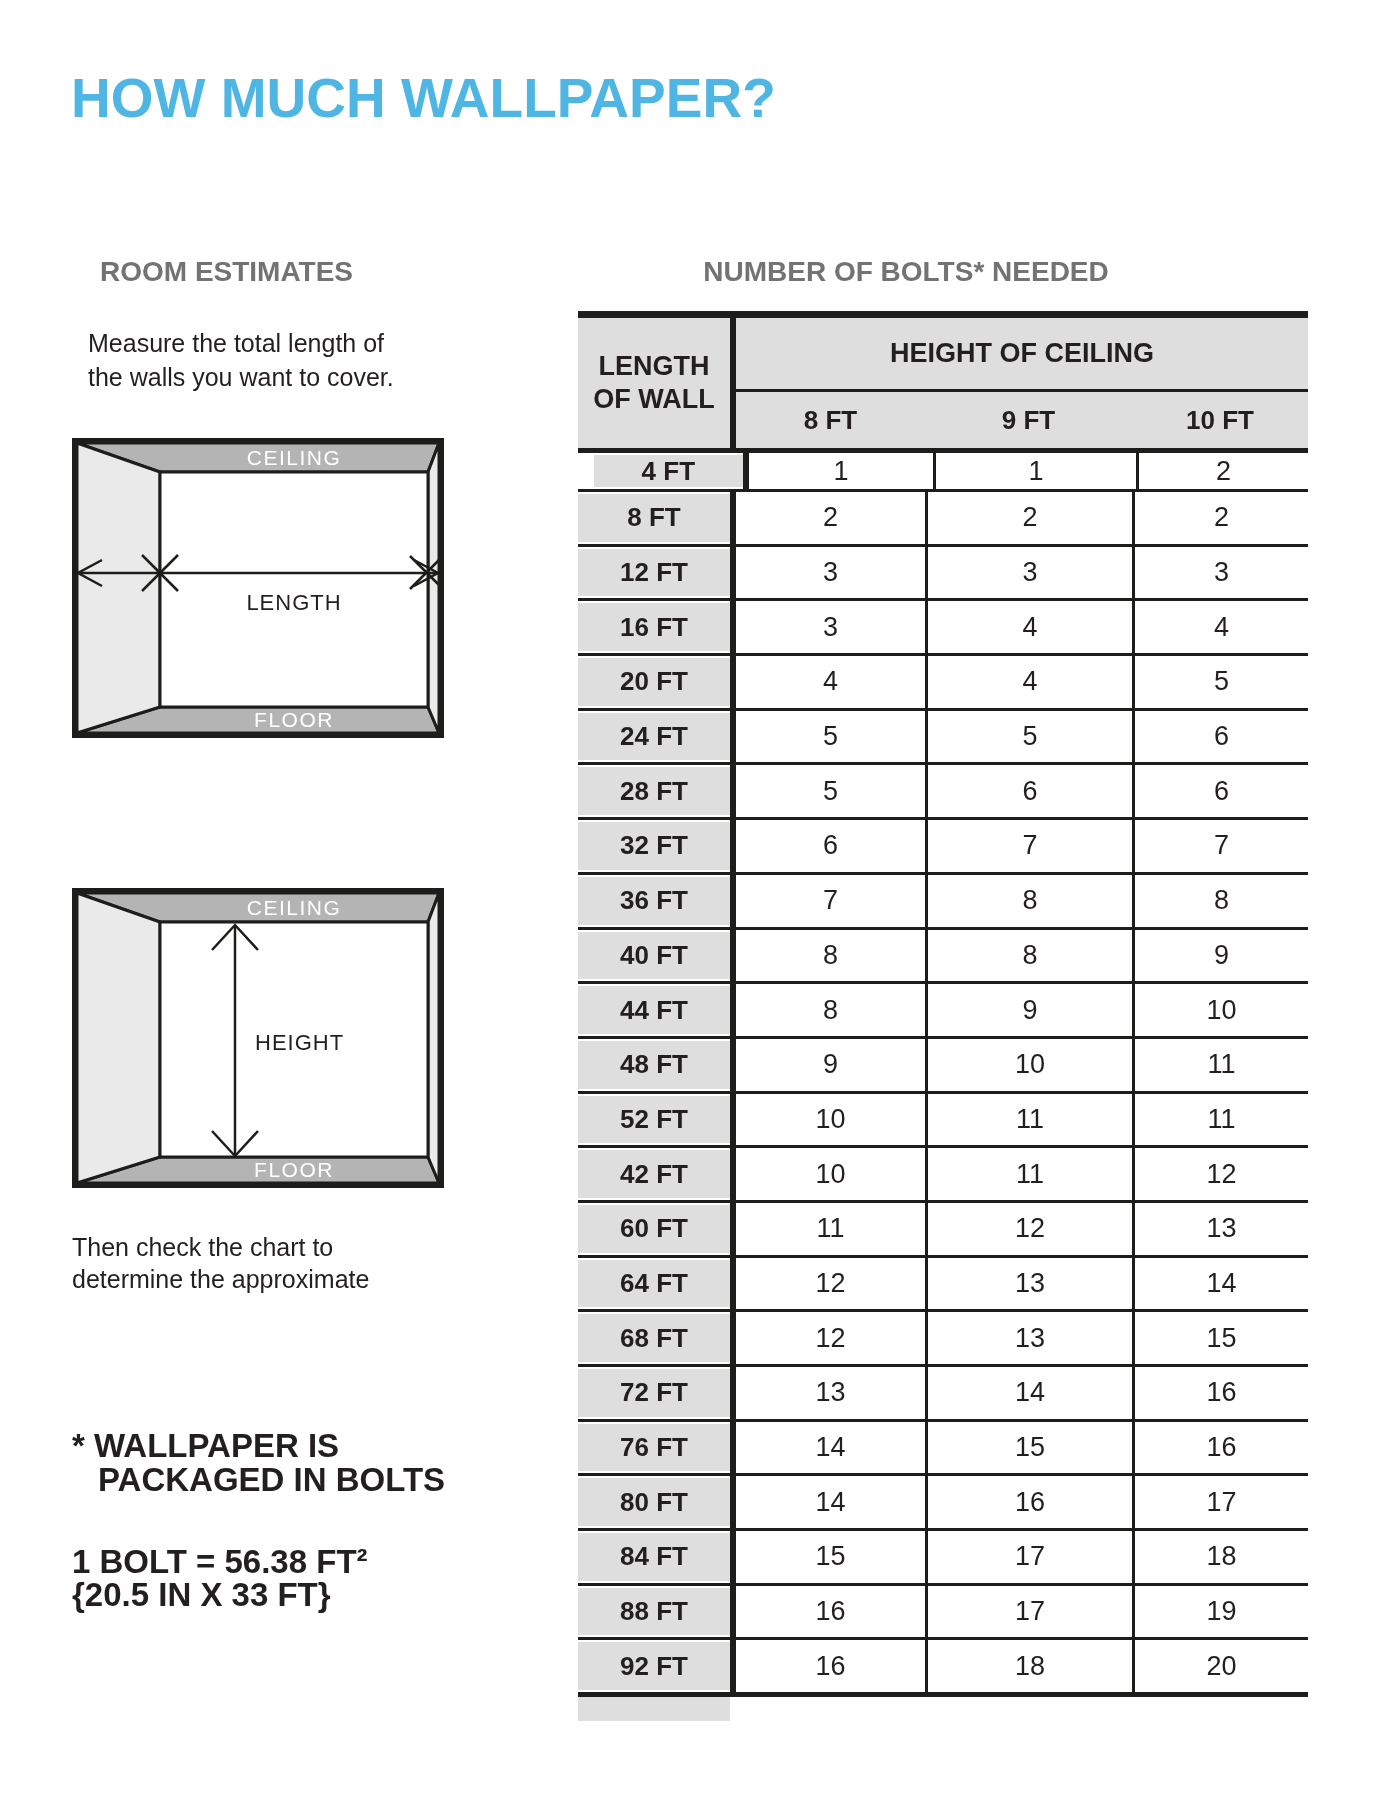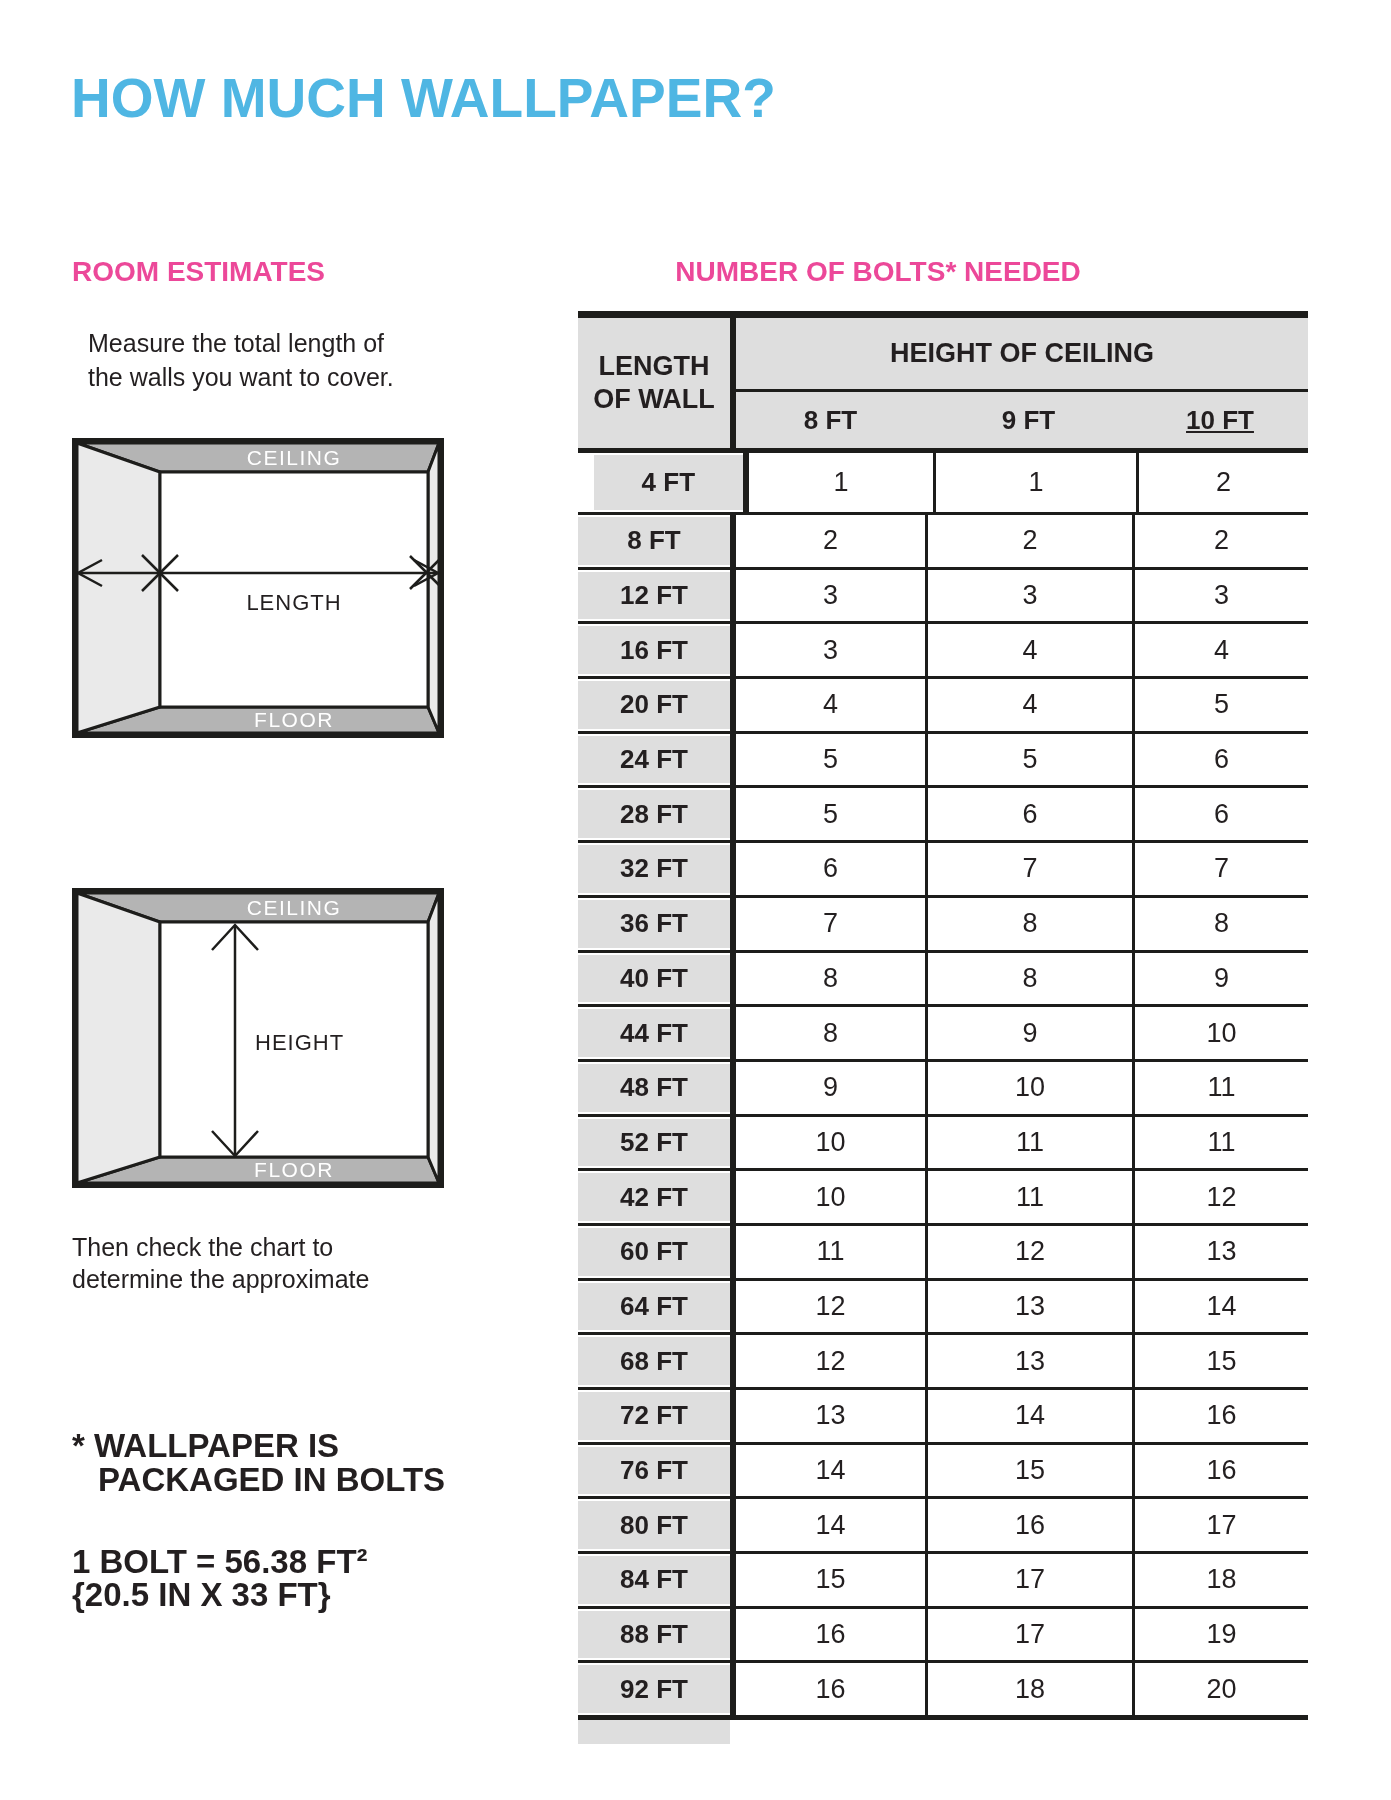--- a/index.html
+++ b/index.html
@@ -2,21 +2,21 @@
 <html><head>
 <meta charset="utf-8">
 <style>
   html,body { margin:0; padding:0; background:#ffffff; }
   .page {
     position:relative; width:1391px; height:1800px; background:#ffffff;
     font-family:"Liberation Sans", sans-serif; color:#231f20; overflow:hidden;
   }
   .abs { position:absolute; }
   .title { font-size:55px; font-weight:bold; color:#4fb6e3; letter-spacing:0; white-space:nowrap; }
-  .sec-head { font-size:28px; font-weight:bold; color:#ec4899; white-space:nowrap; }
+  .sec-head { font-size:28px; font-weight:bold; color:#737373; white-space:nowrap;margin-left:28px; }
   .body-txt { font-size:25px; line-height:34px; }
   .bold-txt { font-size:33px; font-weight:bold; line-height:34px; }
   .ln { display:block; }
   .ln-indent { padding-left:26px; }
 
   
   svg text { font-family:"Liberation Sans", sans-serif; }
   .diag-label-white { fill:#ffffff; font-size:21px; letter-spacing:1.5px; }
   .diag-label-black { fill:#231f20; font-size:22px; letter-spacing:1px; }
 
@@ -32,24 +32,24 @@
   .t-hwrap { width:578px; border-left:6px solid #1d1d1b; box-sizing:border-box; }
   .t-hoc {
     height:74px; background:#dedede; display:flex; align-items:center; justify-content:center;
     font-weight:bold; font-size:27px; border-bottom:3px solid #1d1d1b; box-sizing:border-box;
   }
   .t-sub { height:56px; background:#dedede; display:flex; }
   .t-sub span {
     display:flex; align-items:center; justify-content:center;
     font-weight:bold; font-size:26px;
   }
-  .t-s0 { width:189px; } .t-s1 { width:207px; } .t-s2 { width:176px;text-decoration:underline; }
+  .t-s0 { width:189px; } .t-s1 { width:207px; } .t-s2 { width:176px; }
   .t-body { border-top:5px solid #1d1d1b; }
   .t-row { display:flex; height:54.7px; border-top:3px solid #1d1d1b; box-sizing:border-box; }
-  .t-row:first-child { border-top:none; height:59px;padding-left:16px; }
+  .t-row:first-child { border-top:none; height:36px;padding-left:16px; }
   .t-lab { width:152px; background:#ffffff; }
   .t-lab-in {
     height:calc(100% - 4px); margin:2px 0; background:#dedede;
     display:flex; align-items:center; justify-content:center; font-weight:bold; font-size:26px;
   }
   .t-cell {
     display:flex; align-items:center; justify-content:center;
     font-size:27px; background:#ffffff; box-sizing:border-box;
   }
   .t-c0 { width:195px; border-left:6px solid #1d1d1b; }

